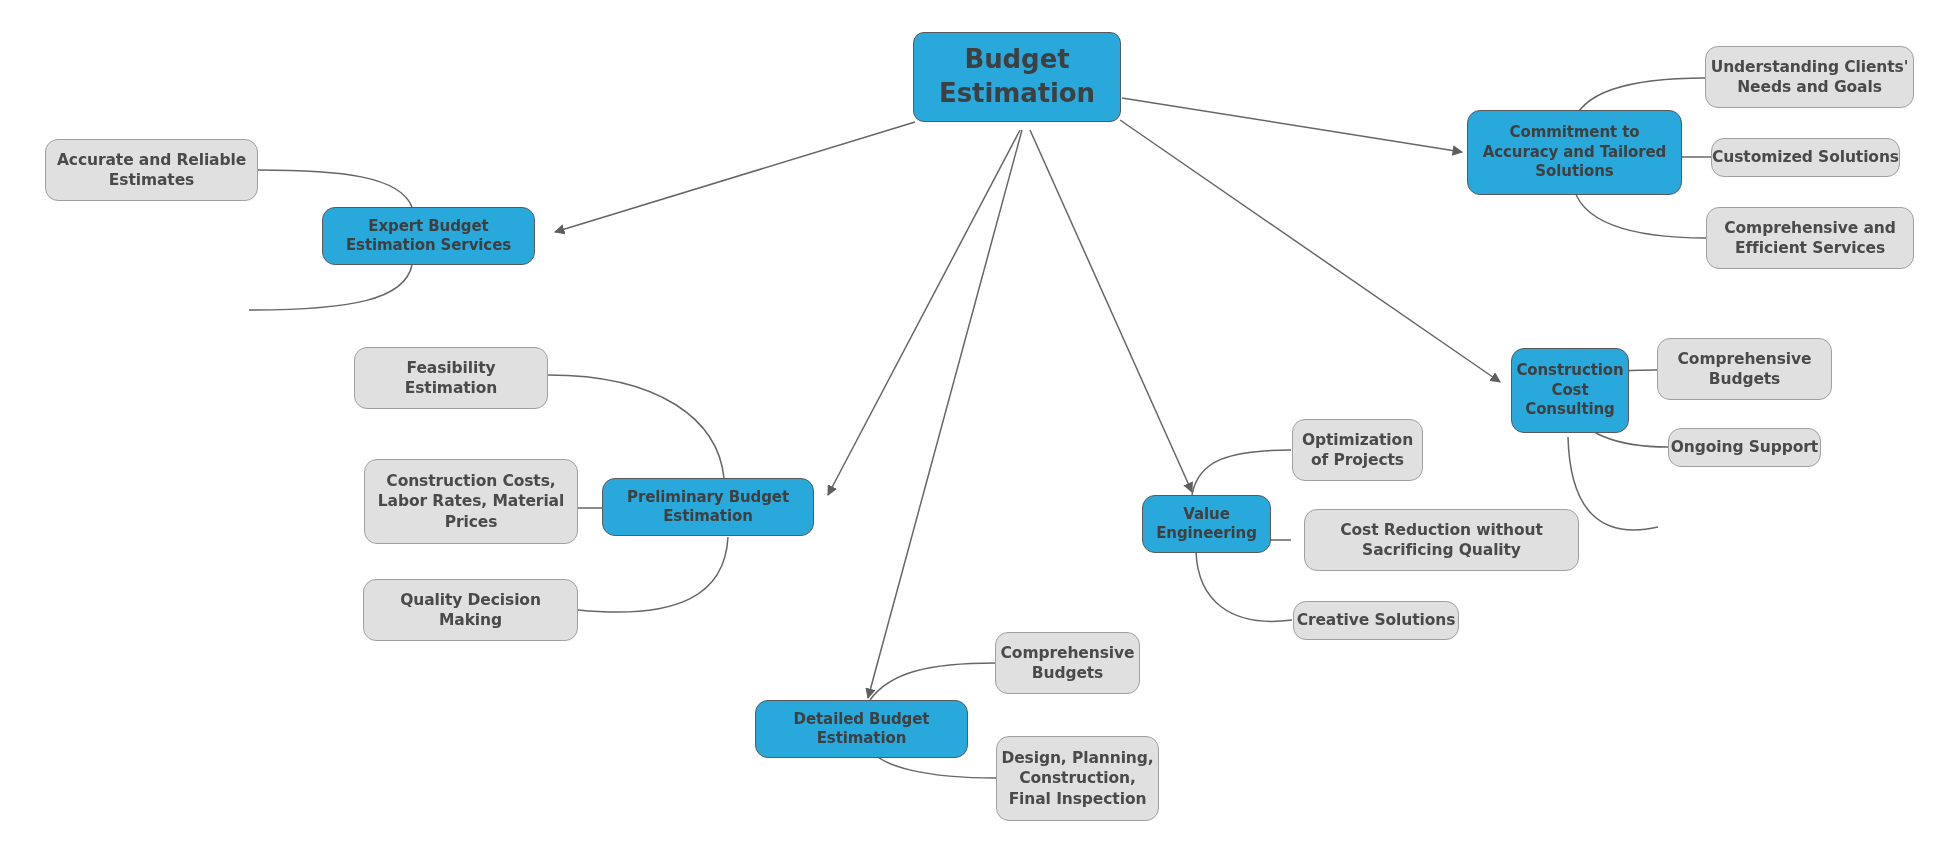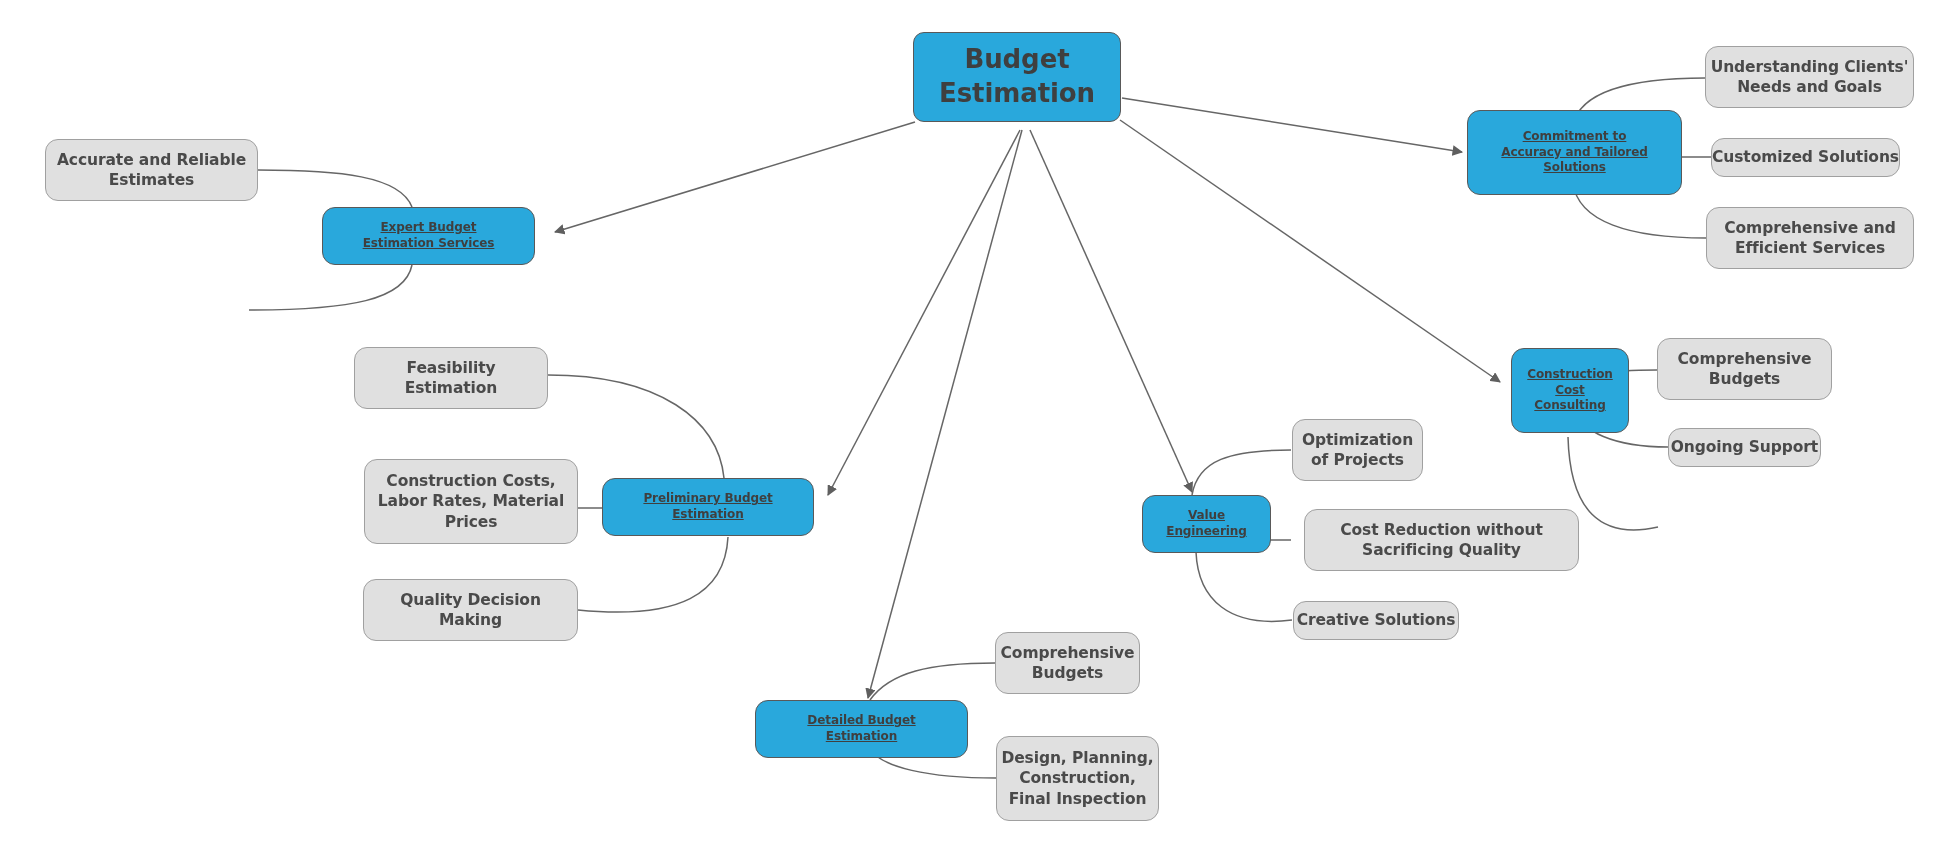--- a/index.html
+++ b/index.html
@@ -49,21 +49,21 @@
   .node.gray {
     background: #e0e0e0;
     border: 1.4px solid #a0a0a0;
     color: #4a4a4a;
   }
   .node.root {
     font-size: 26px;
     border-radius: 11px;
     border: 1.6px solid #595959;
   }
-  .node.branch { font-size: 12px; text-decoration: underline; }
+  .node.branch { font-size: 15px; }
   .node.leaf   { font-size: 15.5px; }
 </style>
 </head>
 <body>
 
 <div id="canvas">
 
   <svg class="edges" viewBox="0 0 1950 862" xmlns="http://www.w3.org/2000/svg">
     <defs>
       <marker id="arrow" viewBox="0 0 10 10" refX="9" refY="5" markerWidth="7" markerHeight="7" orient="auto-start-reverse">

